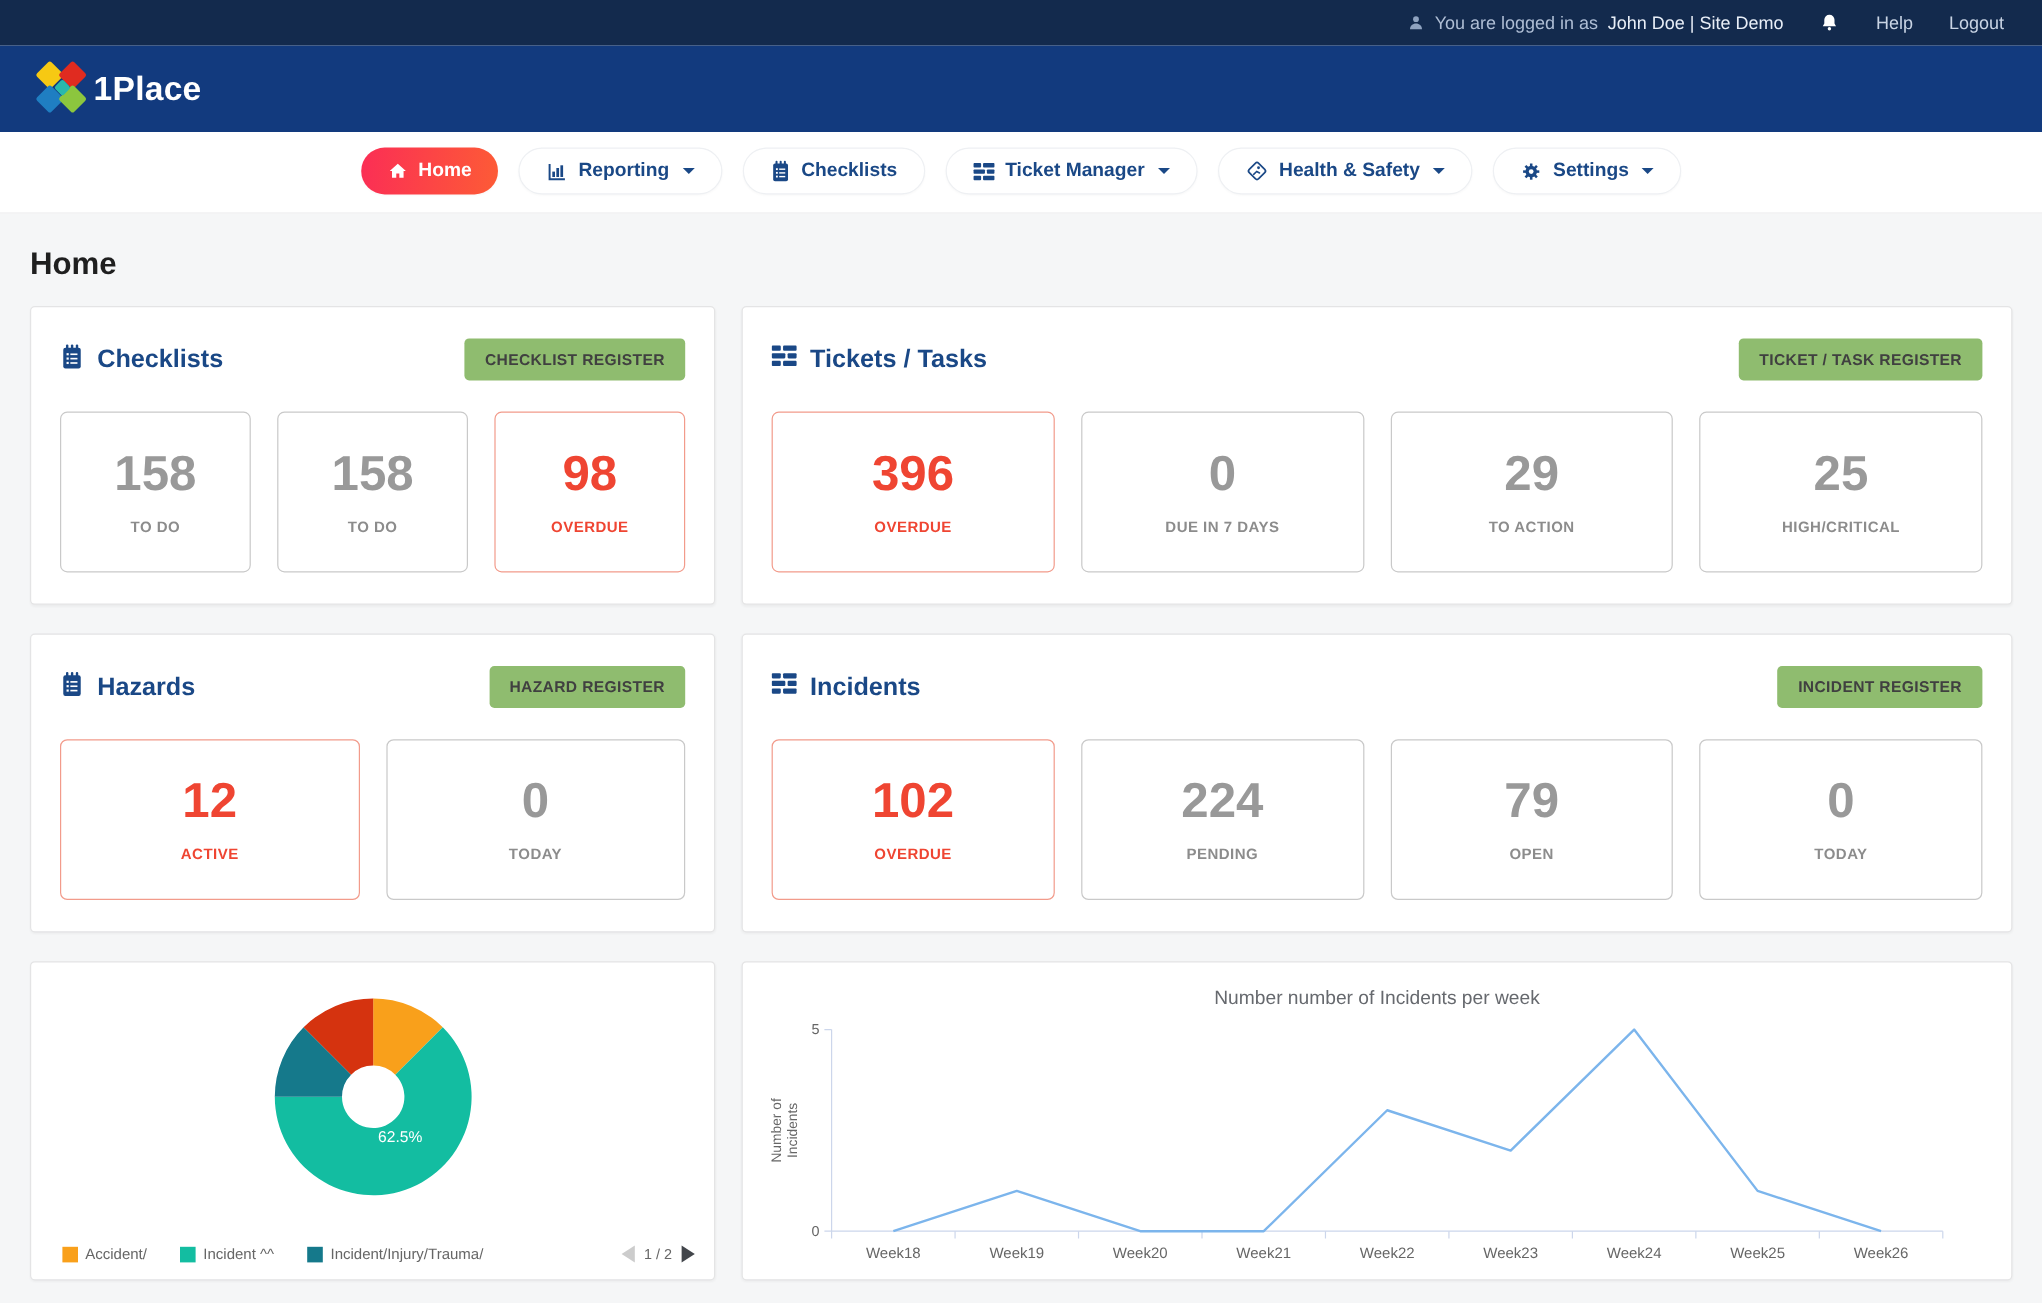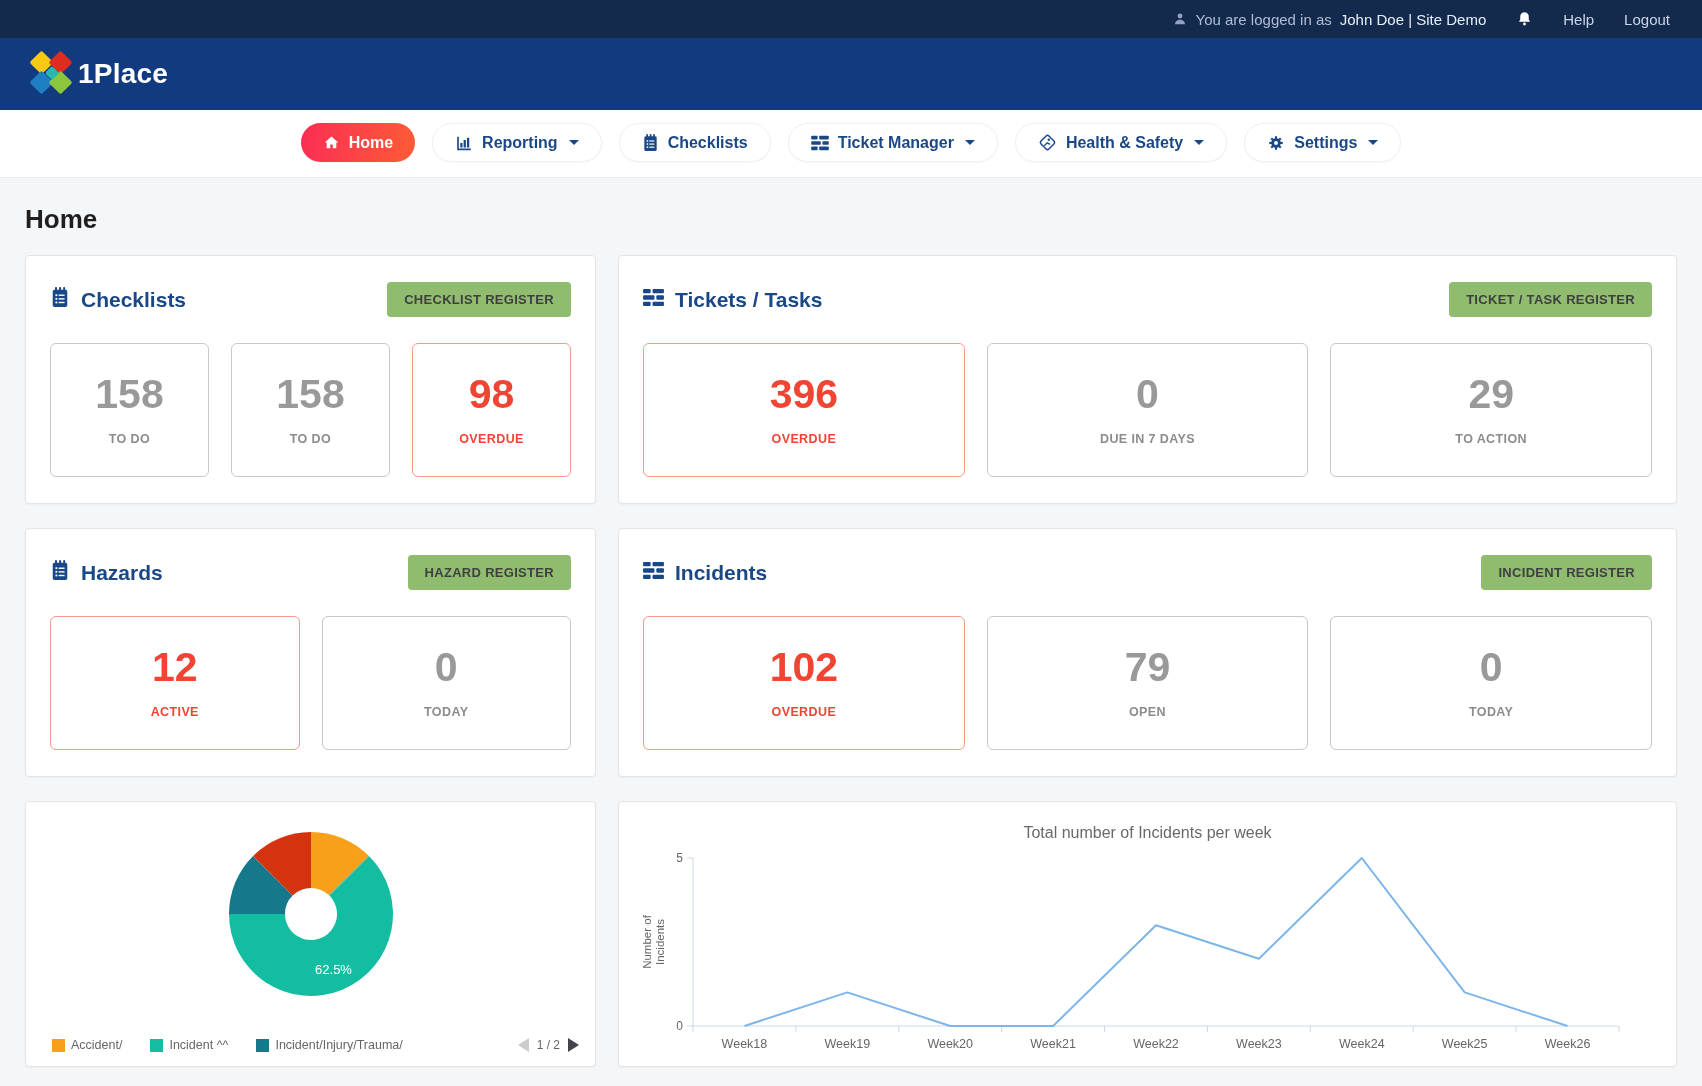--- a/index.html
+++ b/index.html
@@ -83,21 +83,21 @@
   }
   .stat .num { font-size: 41px; font-weight: 700; color: #999999; line-height: 1; }
   .stat .lbl { font-size: 12.5px; font-weight: 700; color: #8c8c8c; letter-spacing: 0.4px; }
   .stat.alert { border-color: #f29b8b; justify-content: center; }
   .stat.alert .num, .stat.alert .lbl { color: #ef4532; }
   
   .chart-card { height: 266px; padding: 18px 22px; position: relative; }
   .chart-title { text-align: center; color: #66696e; font-size: 16px; margin-top: 4px; }
   .donut-wrap { position: relative; width: 172px; margin: 8px auto 0; }
   .donut-center-label {
-    position: absolute; top: 134px; left: calc(50% + 23px);
+    position: absolute; top: 112px; left: calc(50% + 23px);
     transform: translateX(-50%); color: #fff; font-size: 13px;
   }
   .legend-row {
     position: absolute; left: 26px; right: 16px; bottom: 14px;
     display: flex; align-items: center; gap: 28px; font-size: 12.5px; color: #666;
   }
   .legend-item { display: flex; align-items: center; gap: 6px; cursor: pointer; }
   .legend-item .sw { width: 13px; height: 13px; display: inline-block; }
   .pager { margin-left: auto; display: flex; align-items: center; gap: 8px; font-size: 12px; color: #666; }
   .tri-left  { width: 0; height: 0; border-top: 7px solid transparent; border-bottom: 7px solid transparent; border-right: 11px solid #cccccc; cursor: pointer; }
@@ -286,20 +286,24 @@
           <div class="lbl">OVERDUE</div>
         </div>
         <div class="stat">
           <div class="num">0</div>
           <div class="lbl">DUE IN 7 DAYS</div>
         </div>
         <div class="stat">
           <div class="num">29</div>
           <div class="lbl">TO ACTION</div>
         </div>
+        <div class="stat">
+          <div class="num">25</div>
+          <div class="lbl">HIGH/CRITICAL</div>
+        </div>
       </div>
     </div>
   </div>
 
   <div class="row">
     <div class="card small">
       <div class="card-head">
         <div class="card-title">
           <span class="icon">
             <svg width="20" height="22" viewBox="0 0 22 24">
@@ -347,20 +351,24 @@
           <span>Incidents</span>
         </div>
         <button class="register-btn">INCIDENT REGISTER</button>
       </div>
       <div class="stat-row">
         <div class="stat alert">
           <div class="num">102</div>
           <div class="lbl">OVERDUE</div>
         </div>
         <div class="stat">
+          <div class="num">224</div>
+          <div class="lbl">PENDING</div>
+        </div>
+        <div class="stat">
           <div class="num">79</div>
           <div class="lbl">OPEN</div>
         </div>
         <div class="stat">
           <div class="num">0</div>
           <div class="lbl">TODAY</div>
         </div>
       </div>
     </div>
   </div>
@@ -391,21 +399,21 @@
         </span>
         <span class="pager">
           <span class="tri-left"></span>
           <span>1 / 2</span>
           <span class="tri-right"></span>
         </span>
       </div>
     </div>
 
     <div class="card big chart-card">
-      <div class="chart-title">Total number of Incidents per week</div>
+      <div class="chart-title">Number number of Incidents per week</div>
       <svg id="line-svg" class="line-svg" width="1008" height="208" viewBox="0 0 1008 208">
           <path d="M52 10 V178 H978" fill="none" stroke="#ccd6eb" stroke-width="1"></path>
           <line x1="52" y1="178" x2="52" y2="184" stroke="#ccd6eb" stroke-width="1"></line>
           <line x1="154.88888888888889" y1="178" x2="154.88888888888889" y2="184" stroke="#ccd6eb" stroke-width="1"></line>
           <line x1="257.77777777777777" y1="178" x2="257.77777777777777" y2="184" stroke="#ccd6eb" stroke-width="1"></line>
           <line x1="360.66666666666663" y1="178" x2="360.66666666666663" y2="184" stroke="#ccd6eb" stroke-width="1"></line>
           <line x1="463.55555555555554" y1="178" x2="463.55555555555554" y2="184" stroke="#ccd6eb" stroke-width="1"></line>
           <line x1="566.4444444444445" y1="178" x2="566.4444444444445" y2="184" stroke="#ccd6eb" stroke-width="1"></line>
           <line x1="669.3333333333333" y1="178" x2="669.3333333333333" y2="184" stroke="#ccd6eb" stroke-width="1"></line>
           <line x1="772.2222222222222" y1="178" x2="772.2222222222222" y2="184" stroke="#ccd6eb" stroke-width="1"></line>

